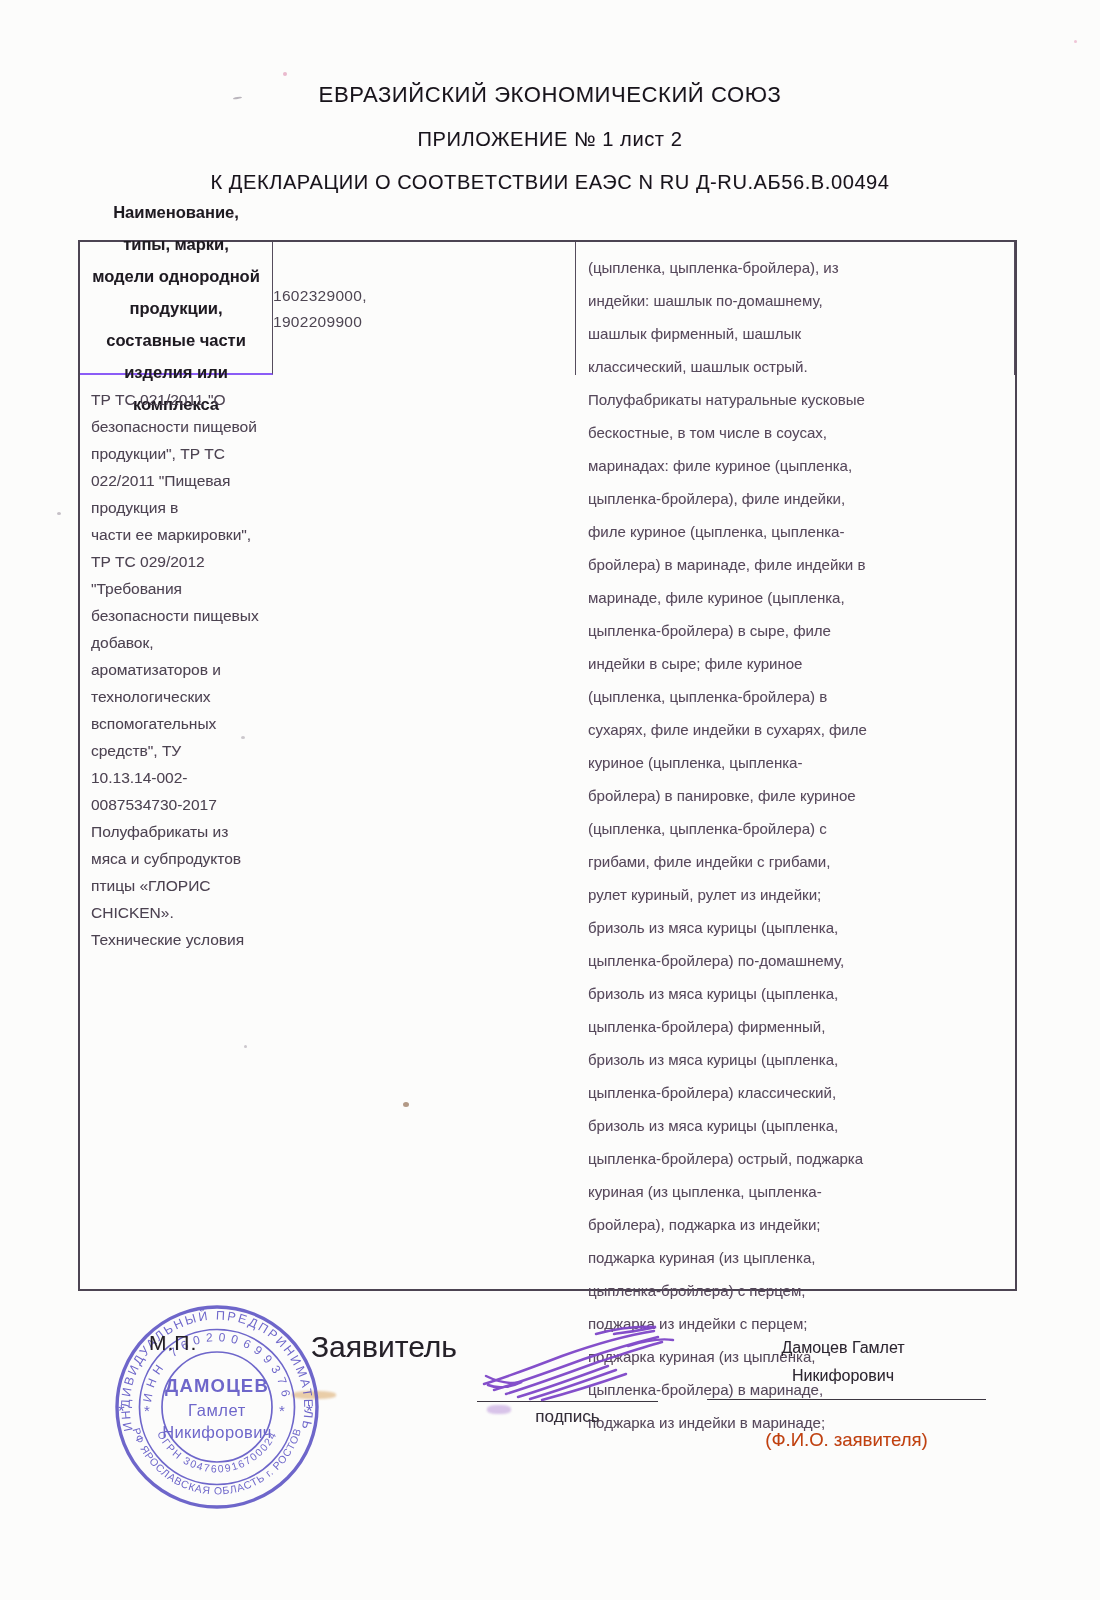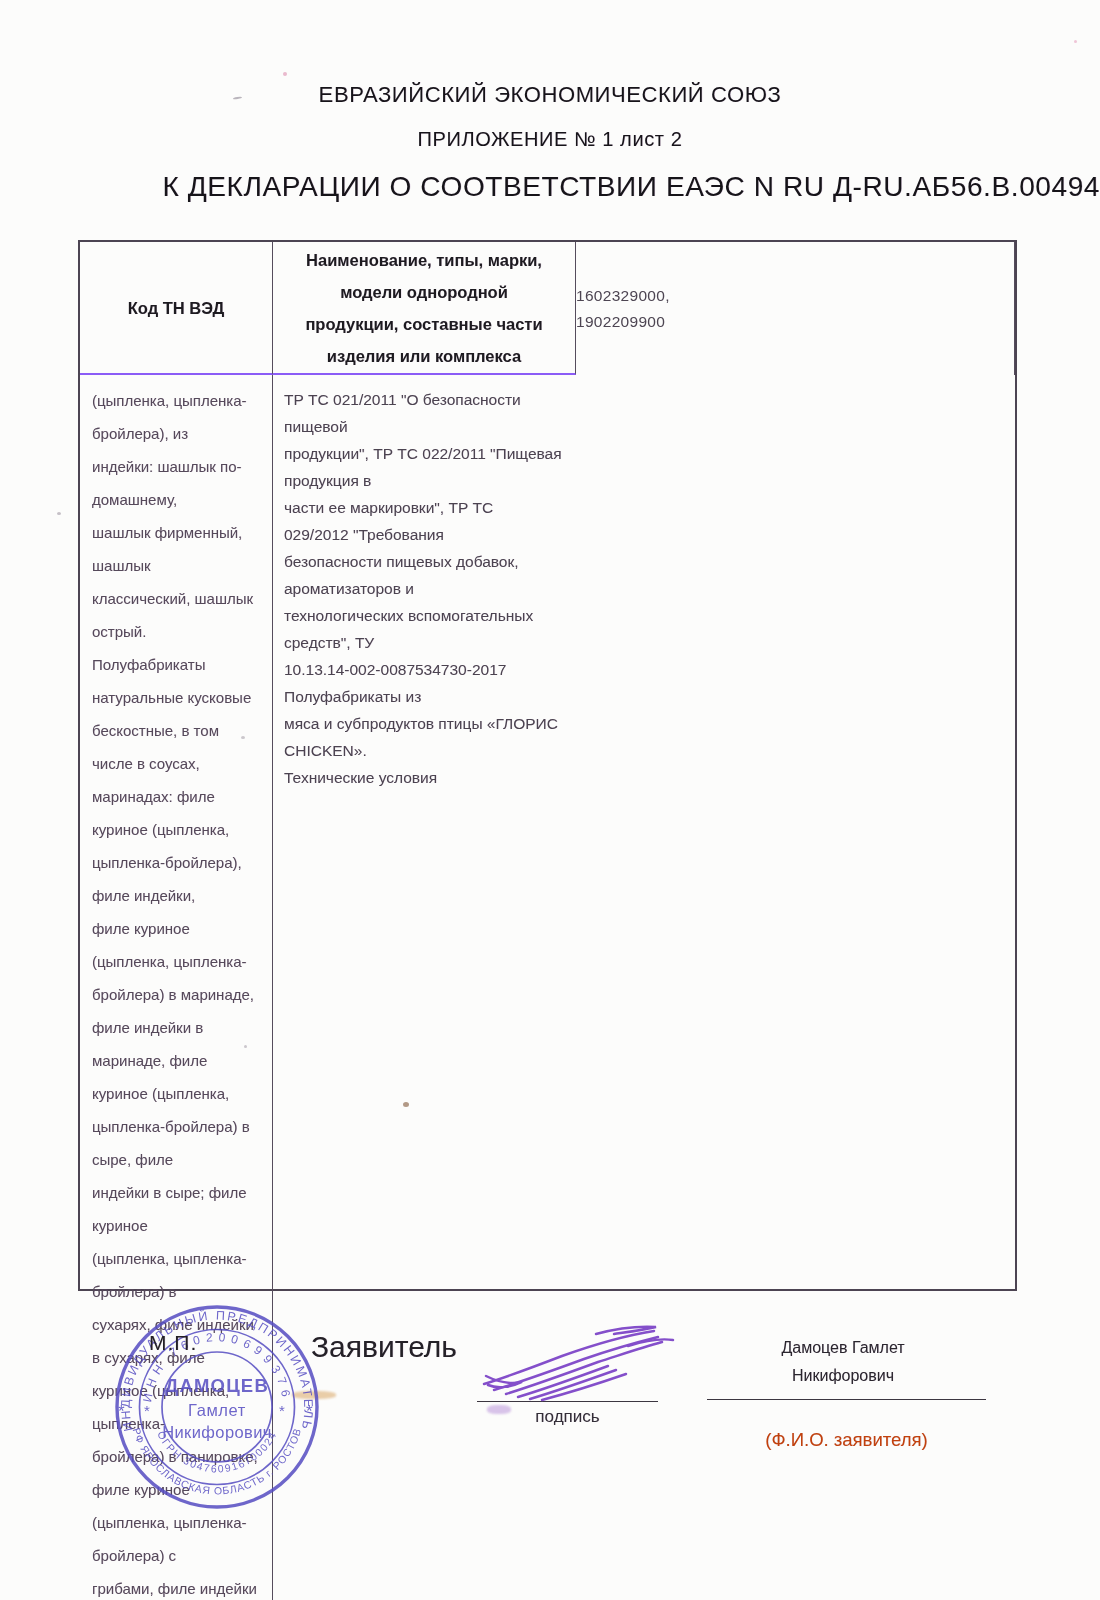--- a/index.html
+++ b/index.html
@@ -13,21 +13,21 @@
   .abs{position:absolute;}
   
   .title{
     position:absolute;left:0;width:1100px;text-align:center;
     font-weight:normal;color:#161419;letter-spacing:.6px;
     text-shadow:.5px .4px 0 rgba(120,50,130,.22);
     white-space:nowrap;
   }
   #title1{top:82px;font-size:22px;}
   #title2{top:128px;font-size:20px;}
-  #title3{top:171px;font-size:28px;text-align:right;}
+  #title3{top:171px;font-size:20px;}
   
   .doc-table{
     position:absolute;left:78px;top:240px;width:939px;height:1051px;
     box-sizing:border-box;border:2px solid #4c4452;
     display:grid;
     grid-template-columns:193px 303px 1fr;
     grid-template-rows:133px 1fr;
     background:transparent;
   }
   .cell{box-sizing:border-box;}
@@ -75,21 +75,20 @@
 </head>
 <body>
 
 <div class="page">
 
   <div id="title1" class="title">ЕВРАЗИЙСКИЙ ЭКОНОМИЧЕСКИЙ СОЮЗ</div>
   <div id="title2" class="title">ПРИЛОЖЕНИЕ № 1 лист 2</div>
   <div id="title3" class="title">К ДЕКЛАРАЦИИ О СООТВЕТСТВИИ ЕАЭС N RU Д-RU.АБ56.В.00494</div>
 
   <div class="doc-table">
-    <div class="cell th b-r b-b">Код ТН ВЭД</div>
     <div class="cell th b-r b-b">Наименование, типы, марки,
 модели однородной
 продукции, составные части
 изделия или комплекса</div>
     <div class="cell cell-code b-r">1602329000,
 1902209900</div>
     <div class="cell cell-product b-r">(цыпленка, цыпленка-бройлера), из
 индейки: шашлык по-домашнему,
 шашлык фирменный, шашлык
 классический, шашлык острый.

